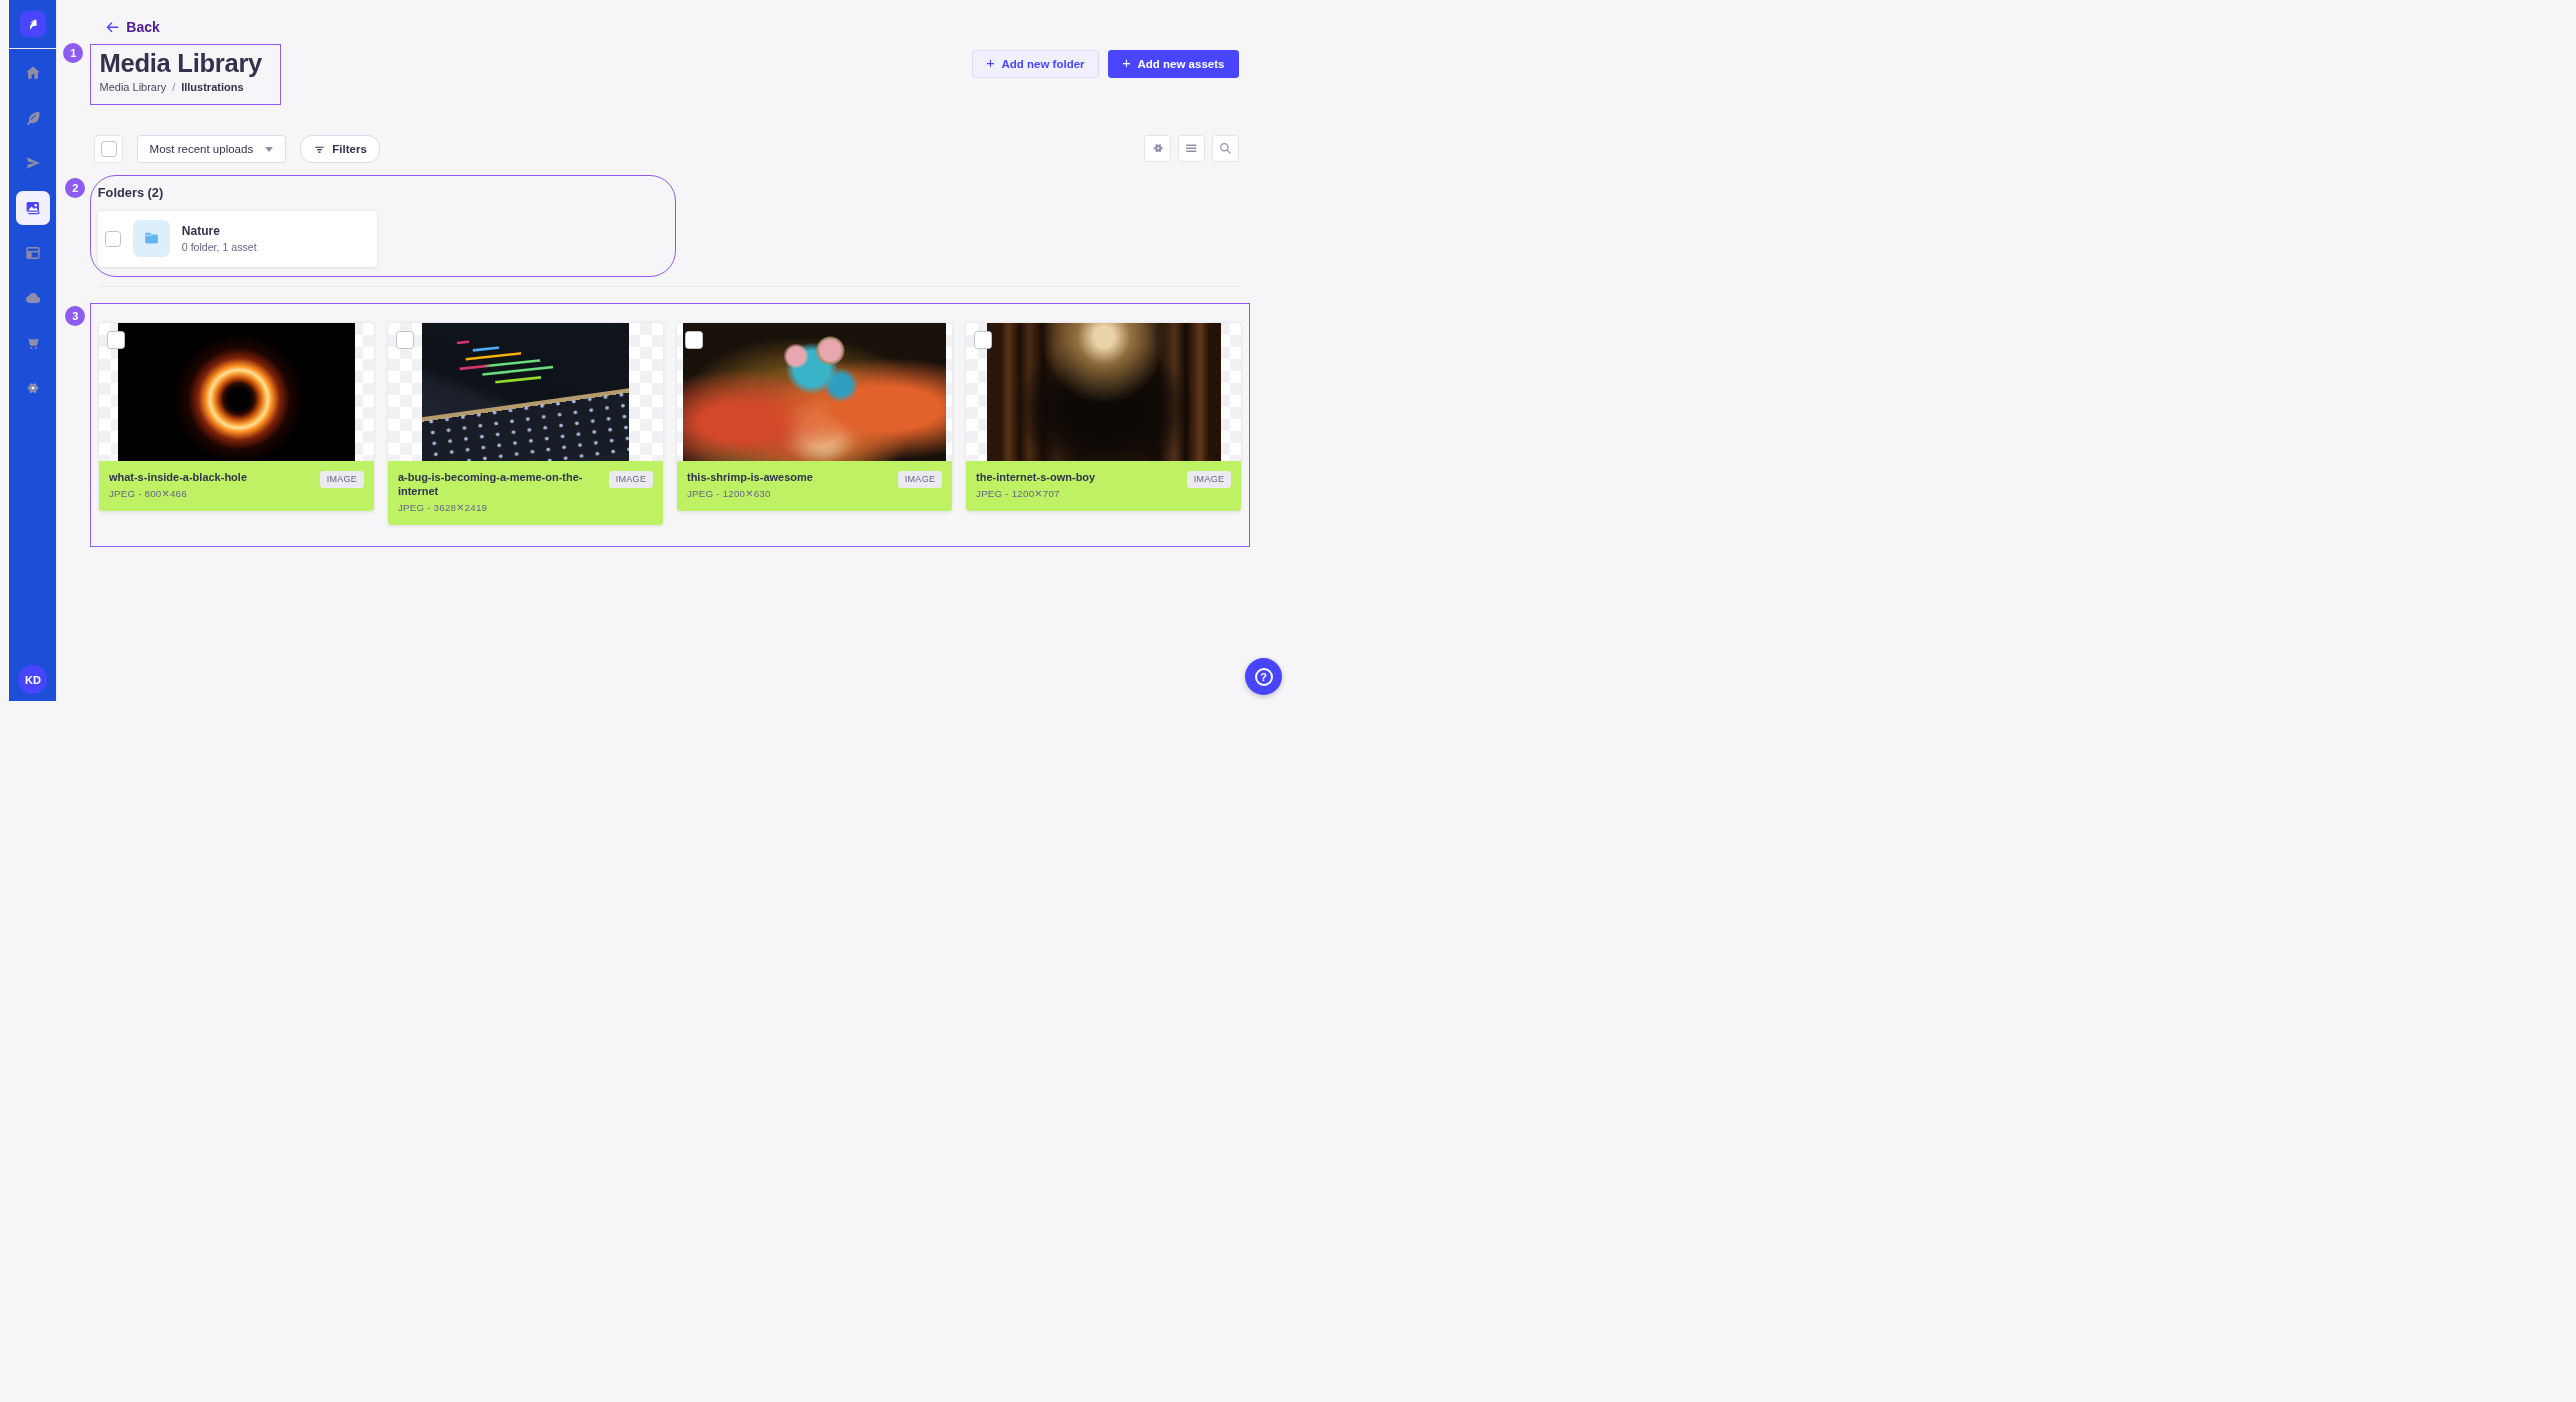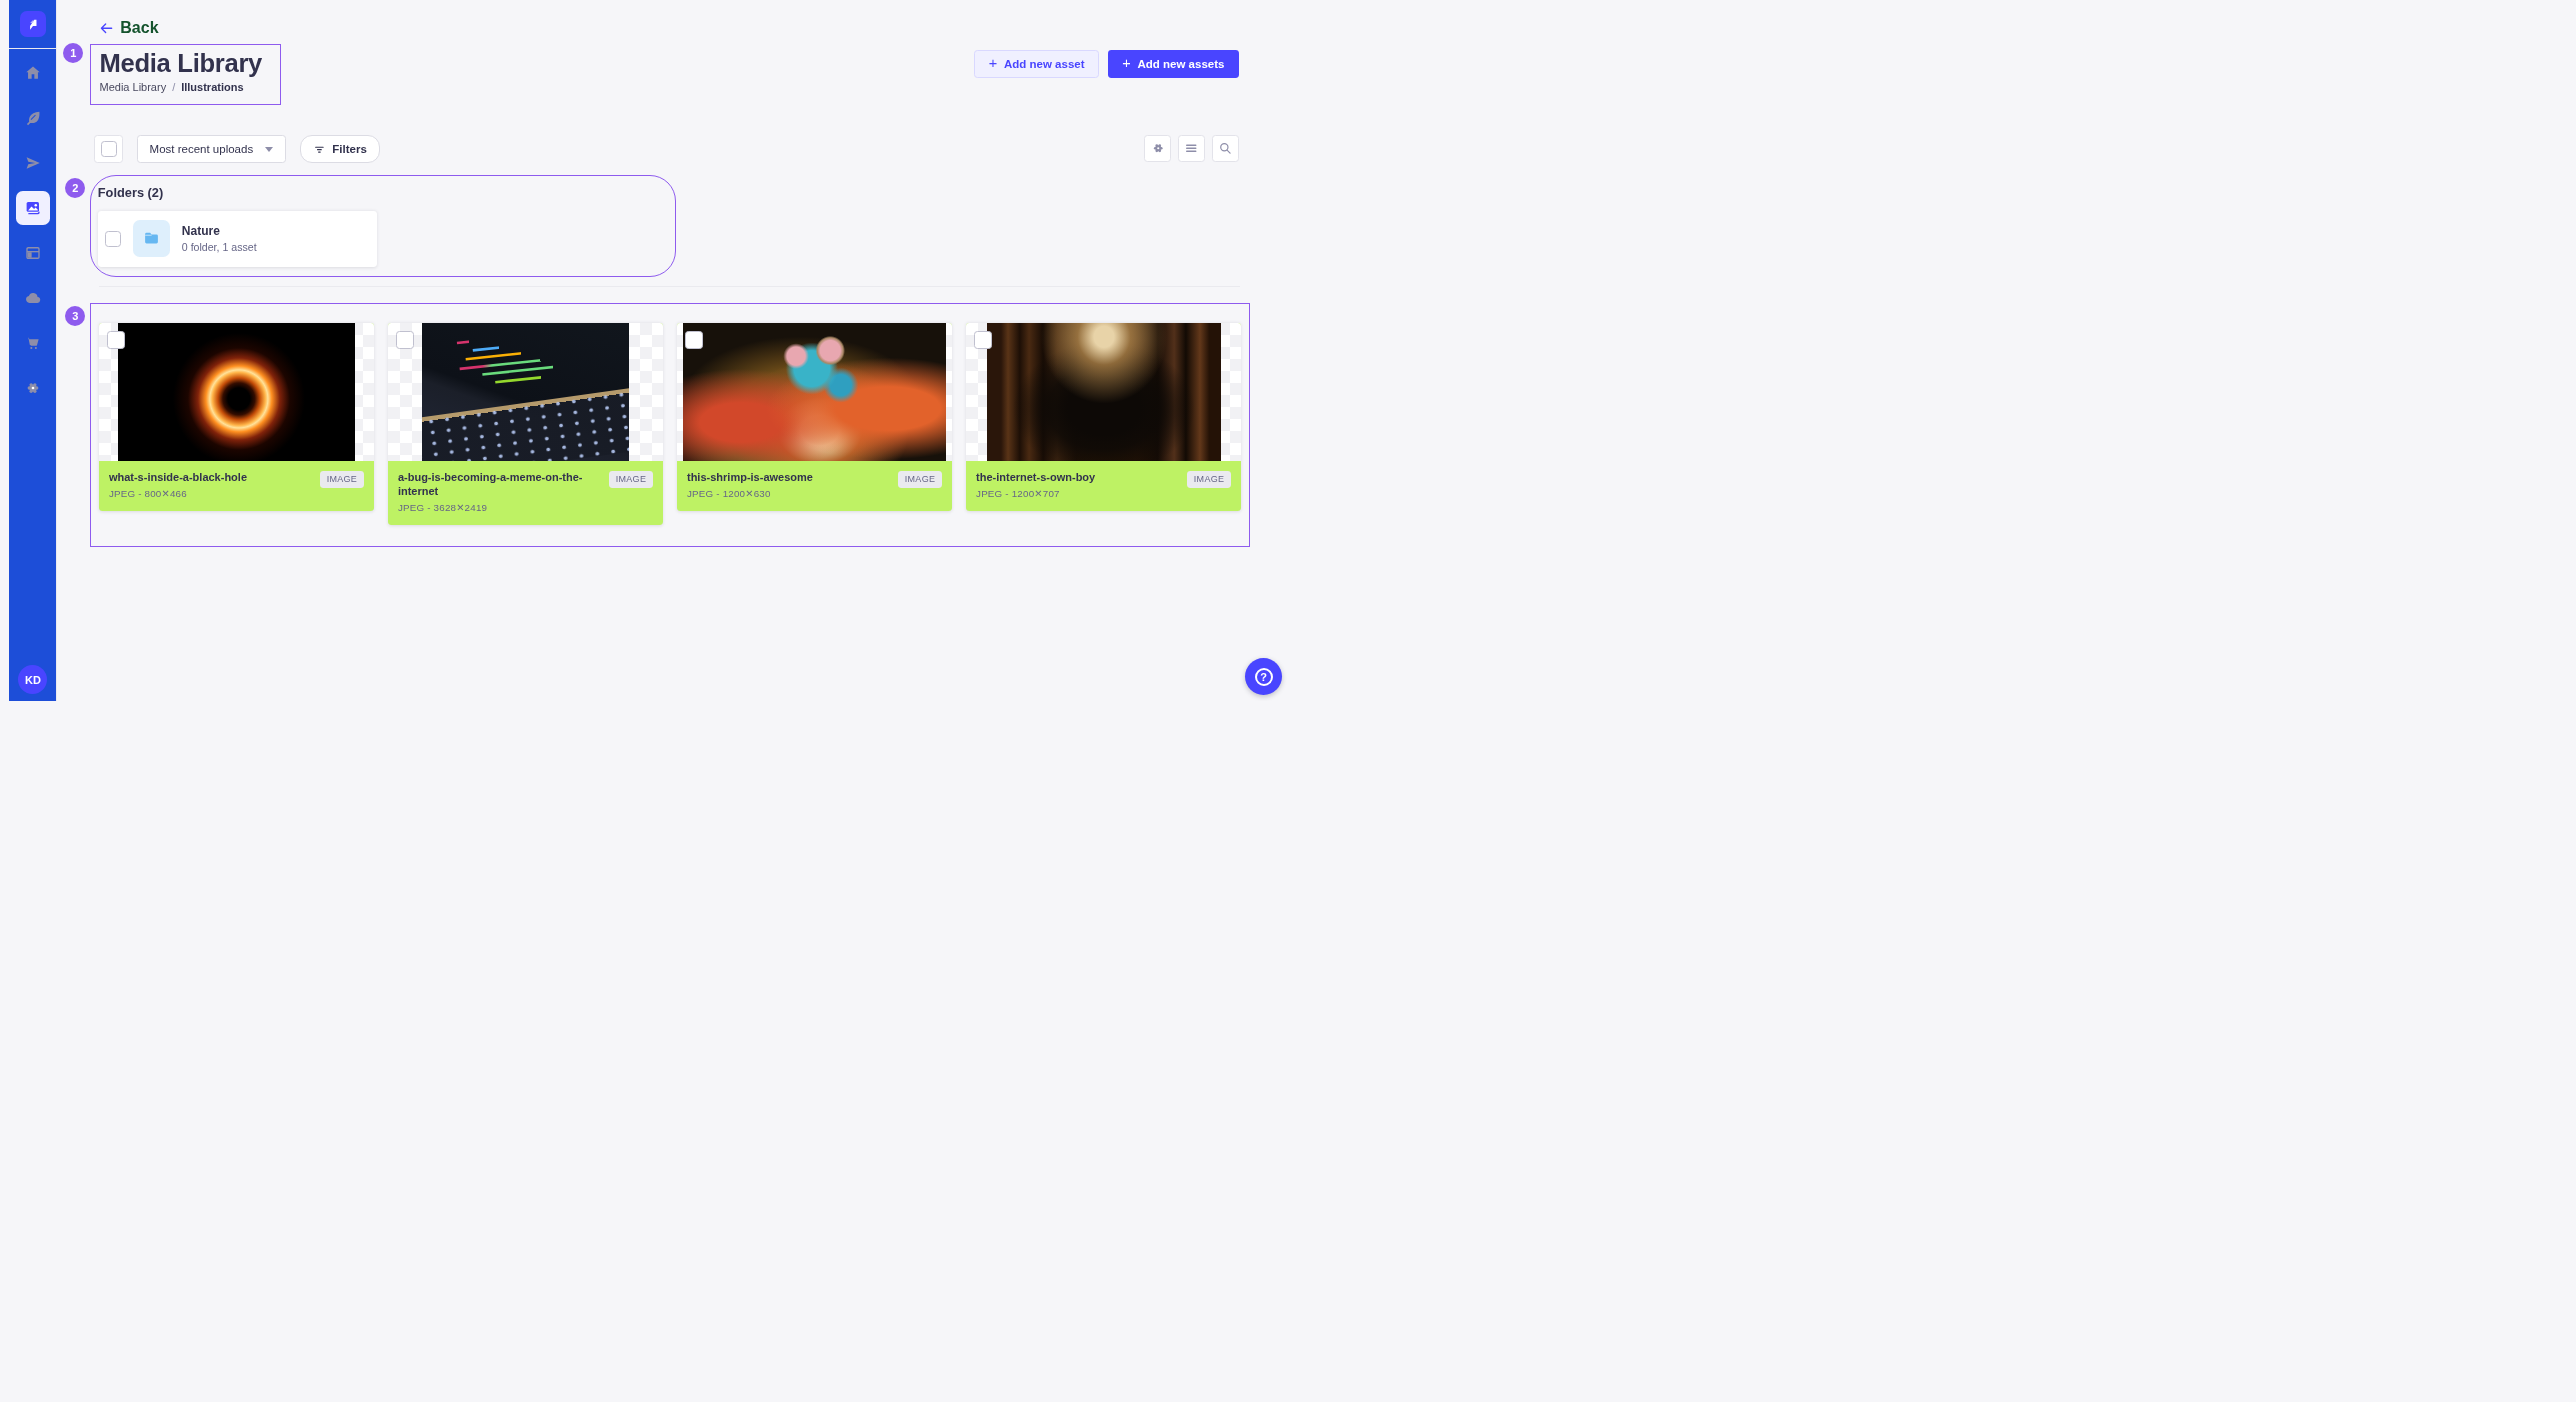--- a/index.html
+++ b/index.html
@@ -28,22 +28,22 @@
   }
   .nav-item svg { width:18px; height:18px; }
   .nav-item.selected { background:#f0f0ff; }
   .avatar {
     position:absolute; left:9.4px; top:665px; width:29px; height:29px; border-radius:50%;
     background:#4945ff; color:#fff; font-size:11px; font-weight:bold;
     display:flex; align-items:center; justify-content:center; cursor:pointer;
   }
   
   .back-link {
-    position:absolute; left:99px; top:19px; display:flex; align-items:center; gap:6.8px;
-    color:#14532d; font-size:16px; font-weight:600; cursor:pointer;
+    position:absolute; left:105px; top:19px; display:flex; align-items:center; gap:6.8px;
+    color:#4c1d95; font-size:14px; font-weight:600; cursor:pointer;
   }
   .back-link svg { width:14.5px; height:14.5px; }
   .page-head-box {
     position:absolute; left:90px; top:44px; width:191px; height:61px;
     border:1.7px solid #8e5bee; padding:1.7px 8.5px;
   }
   .page-title { font-size:25.6px; font-weight:bold; color:#32324d; letter-spacing:-0.3px; line-height:32px; }
   .breadcrumb { margin-top:2.6px; font-size:11px; color:#49495f; display:flex; gap:6px; align-items:center;}
   .breadcrumb .sep { color:#8e8ea9; }
   .breadcrumb .current { font-weight:bold; color:#32324d; }
@@ -265,21 +265,21 @@
   <div class="breadcrumb">
     <span>Media Library</span>
     <span class="sep">/</span>
     <span class="current">Illustrations</span>
   </div>
 </div>
 
 <div class="top-actions">
   <div class="btn btn-secondary">
     <span class="plus">+</span>
-    <span>Add new asset</span>
+    <span>Add new folder</span>
   </div>
   <div class="btn btn-primary">
     <span class="plus">+</span>
     <span>Add new assets</span>
   </div>
 </div>
 
 <div class="toolbar">
   <div class="check-wrap">
     <div class="checkbox"></div>

